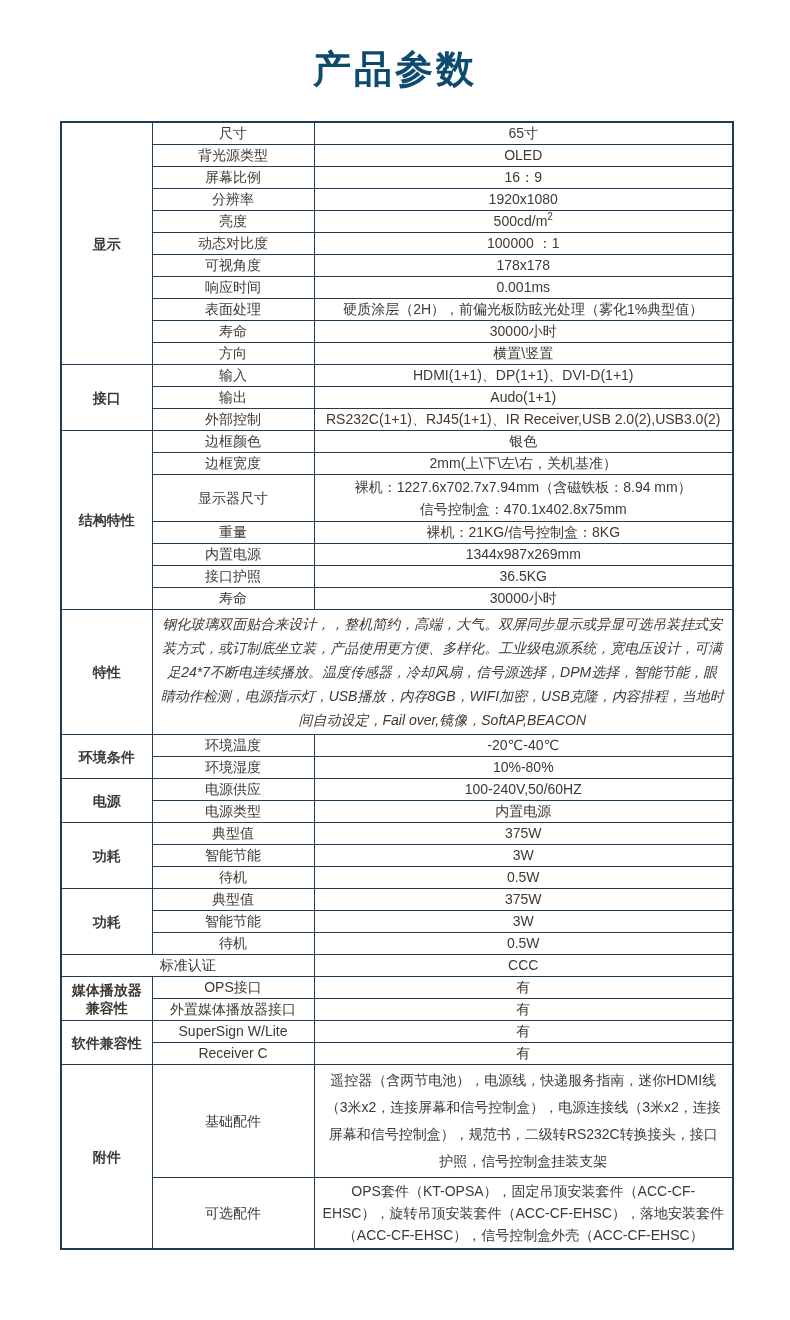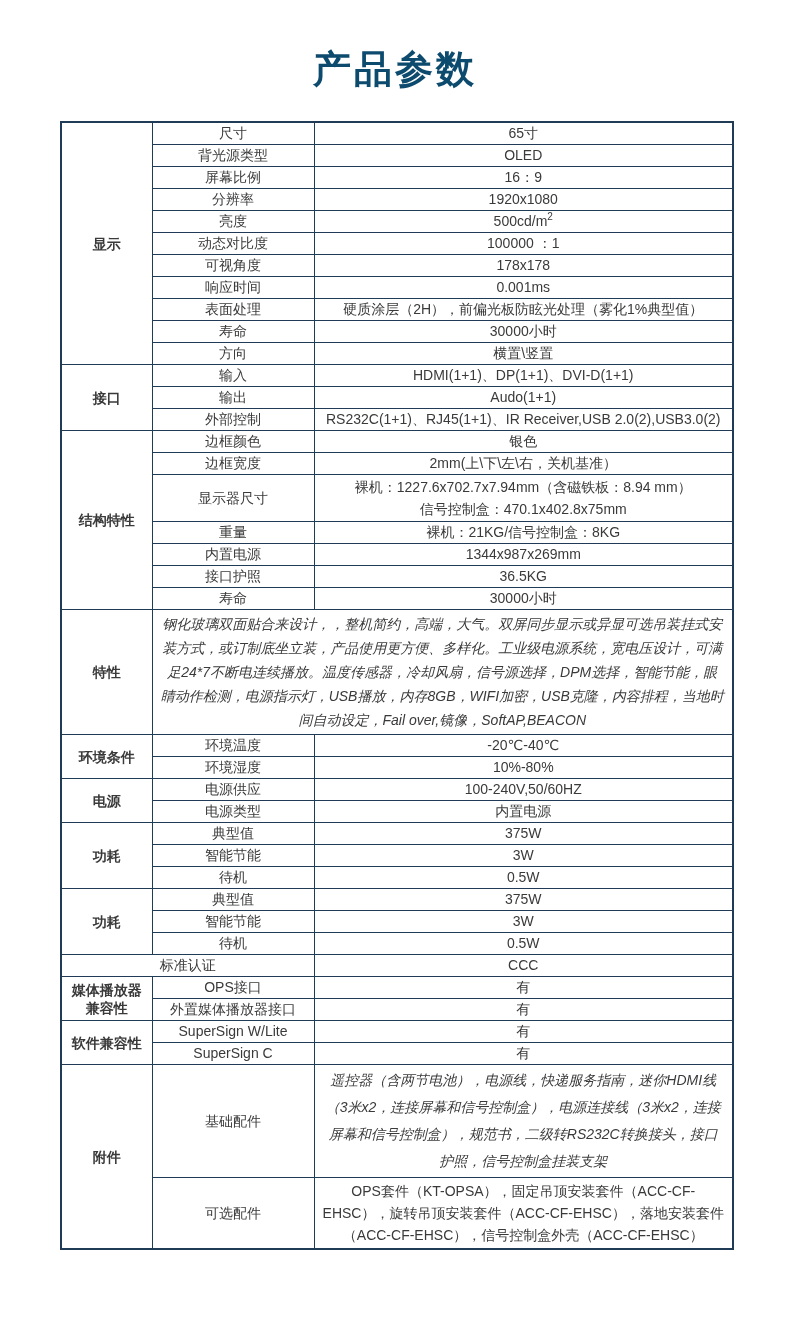--- a/index.html
+++ b/index.html
@@ -36,21 +36,21 @@
     overflow: hidden;
   }
   tr { height: 22px; }
   tr.rh-dims { height: 45px; padding-left: 28px; }
   tr.rh-features { height: 122px; }
   tr.rh-acc-base { height: 113px; }
   tr.rh-acc-opt { height: 66px; }
   td.cat { line-height: 18px; font-weight: bold; }
   td.val-multi { line-height: 22px; }
   td.features-val { line-height: 24px; padding: 2px 8px; font-style: italic; }
-  td.acc-base-val { line-height: 27px; padding: 2px 8px; font-style: italic; }
+  td.acc-base-val { line-height: 27px; padding: 2px 8px; }
   td.acc-opt-val { line-height: 22px; padding: 2px 8px; margin-top: 23px; }
   sup { font-size: 10px; line-height: 0; }
 </style>
 </head>
 <body>
 
 <h1 class="page-title">产品参数</h1>
 
 <table class="spec-table">
   <colgroup>
@@ -219,21 +219,21 @@
       <td>外置媒体播放器接口</td>
       <td>有</td>
     </tr>
 
     <tr>
       <td class="cat" rowspan="2">软件兼容性</td>
       <td>SuperSign W/Lite</td>
       <td>有</td>
     </tr>
     <tr>
-      <td>SuperSign C</td>
+      <td>Receiver C</td>
       <td>有</td>
     </tr>
 
     <tr class="rh-acc-base">
       <td class="cat" rowspan="2">附件</td>
       <td>基础配件</td>
       <td class="acc-base-val">遥控器（含两节电池），电源线，快递服务指南，迷你HDMI线（3米x2，连接屏幕和信号控制盒），电源连接线（3米x2，连接屏幕和信号控制盒），规范书，二级转RS232C转换接头，接口护照，信号控制盒挂装支架</td>
     </tr>
     <tr class="rh-acc-opt">
       <td>可选配件</td>

